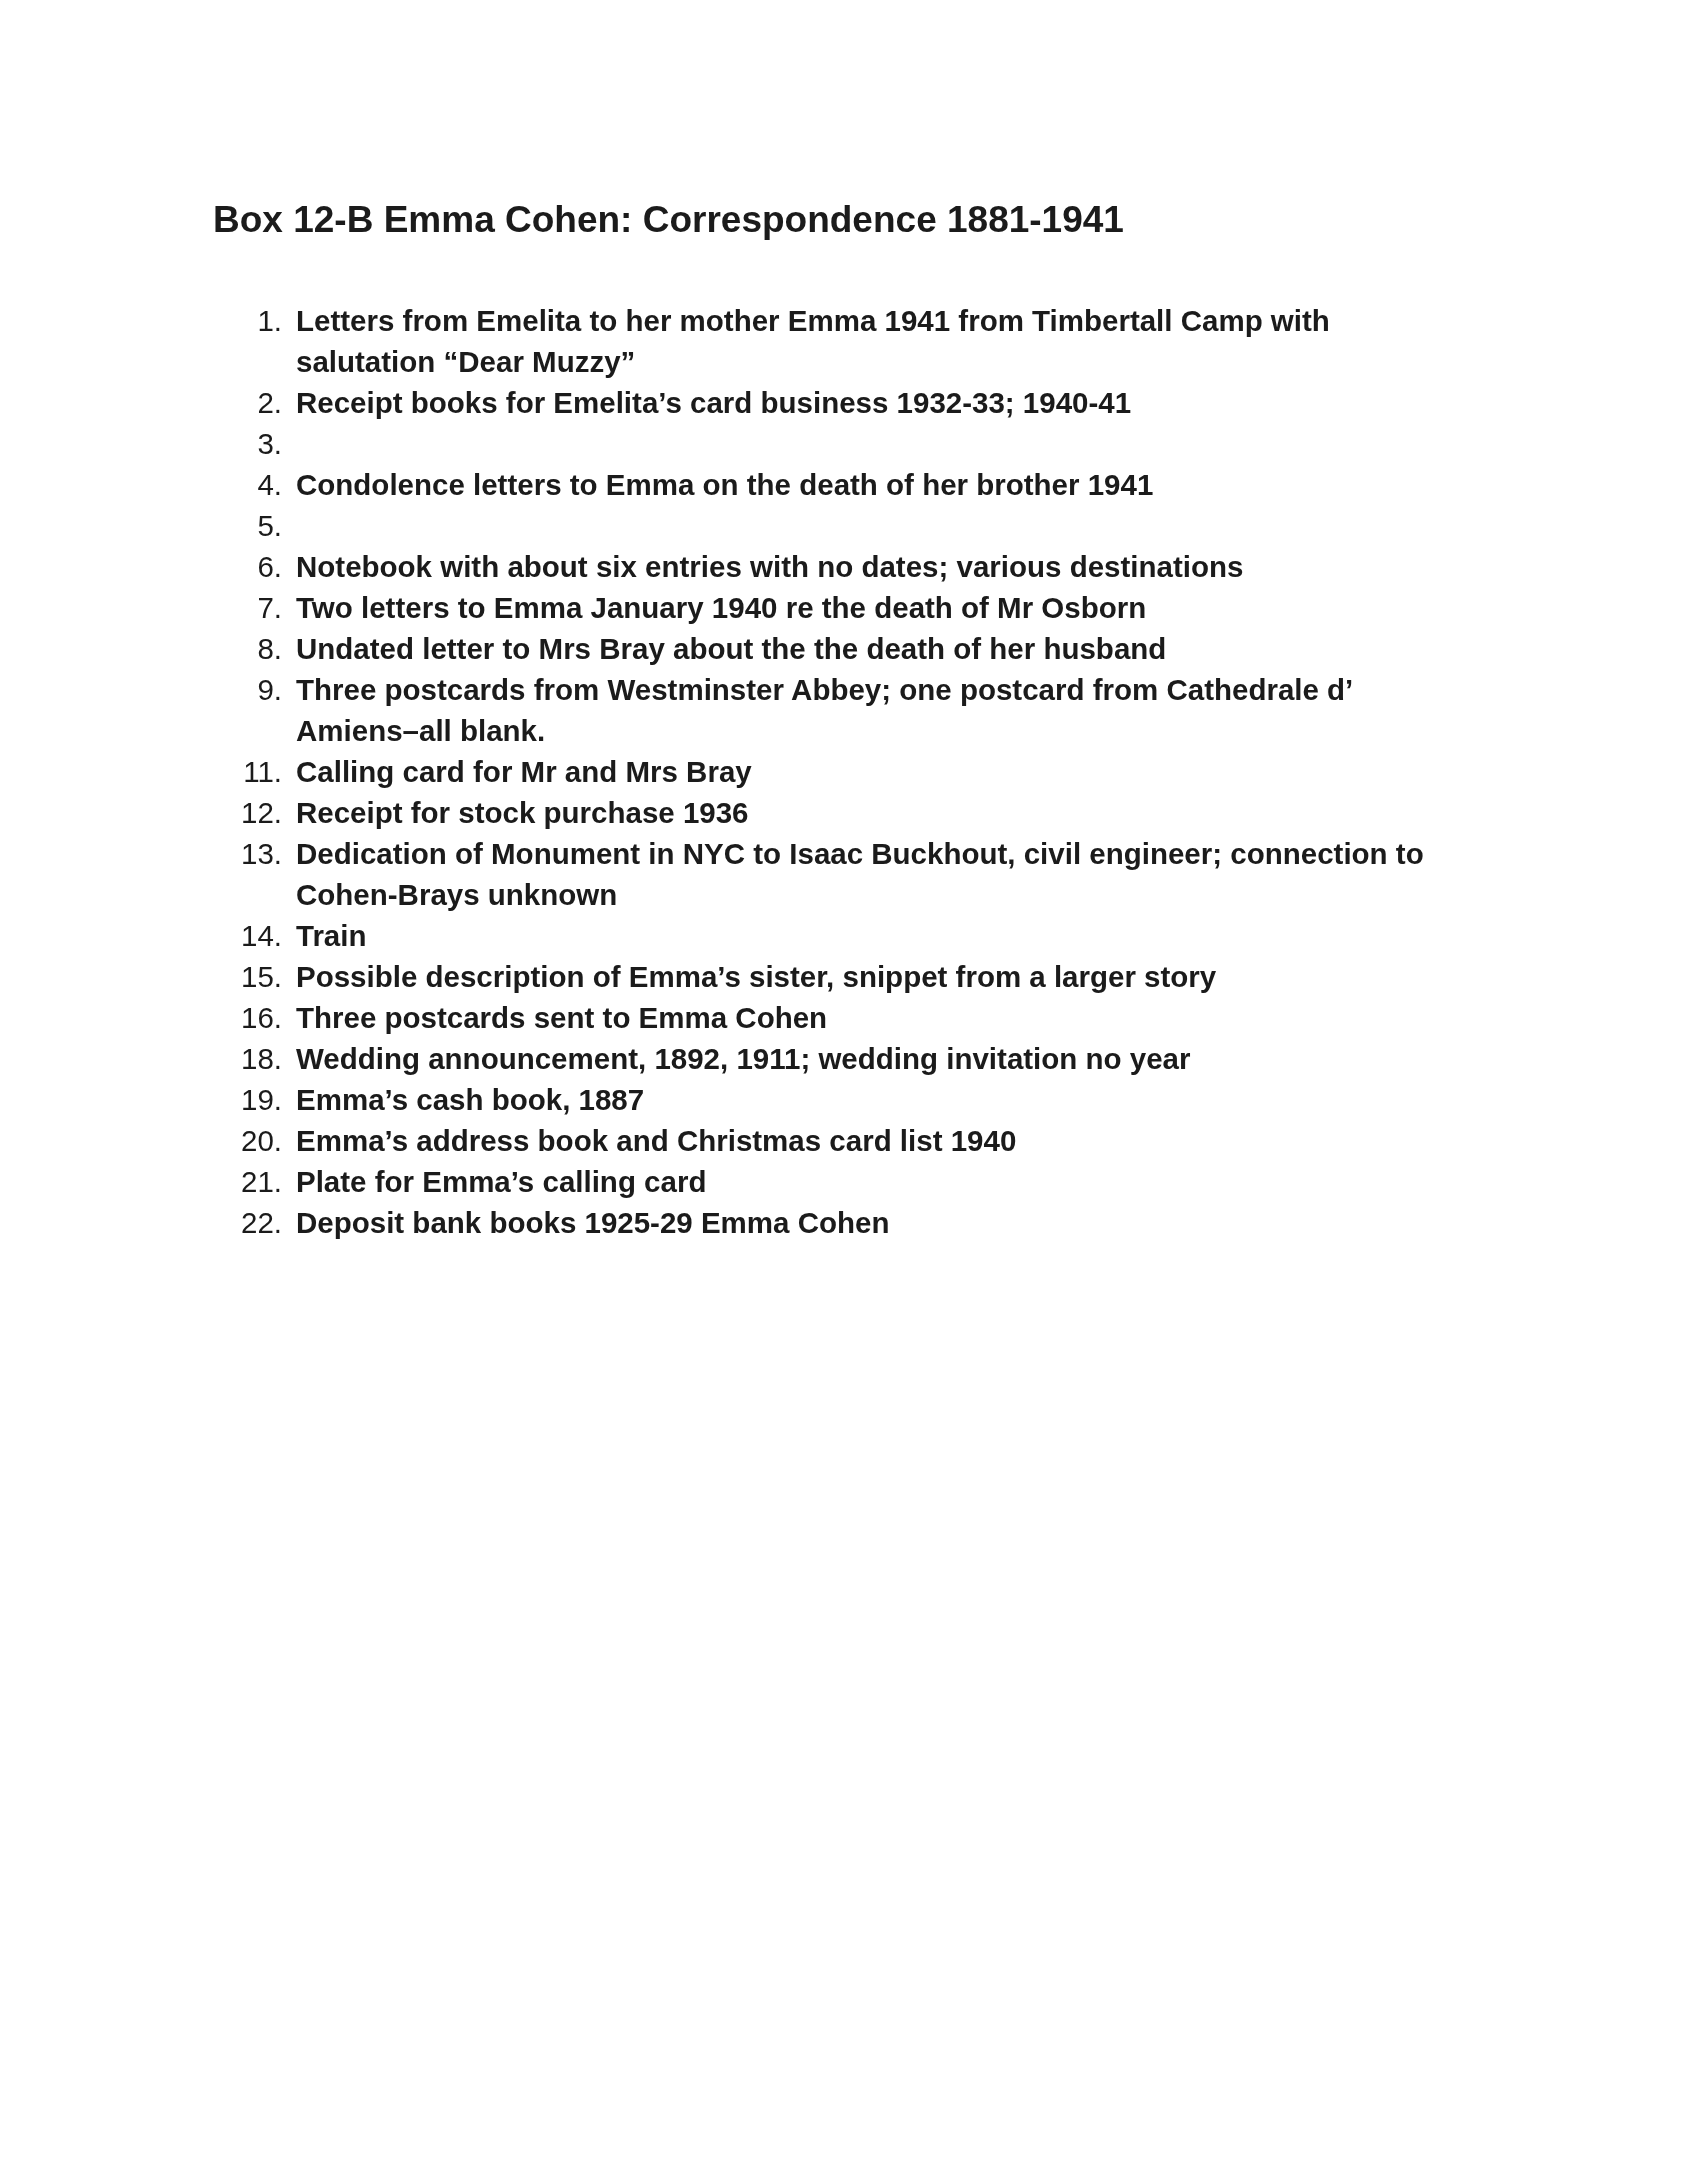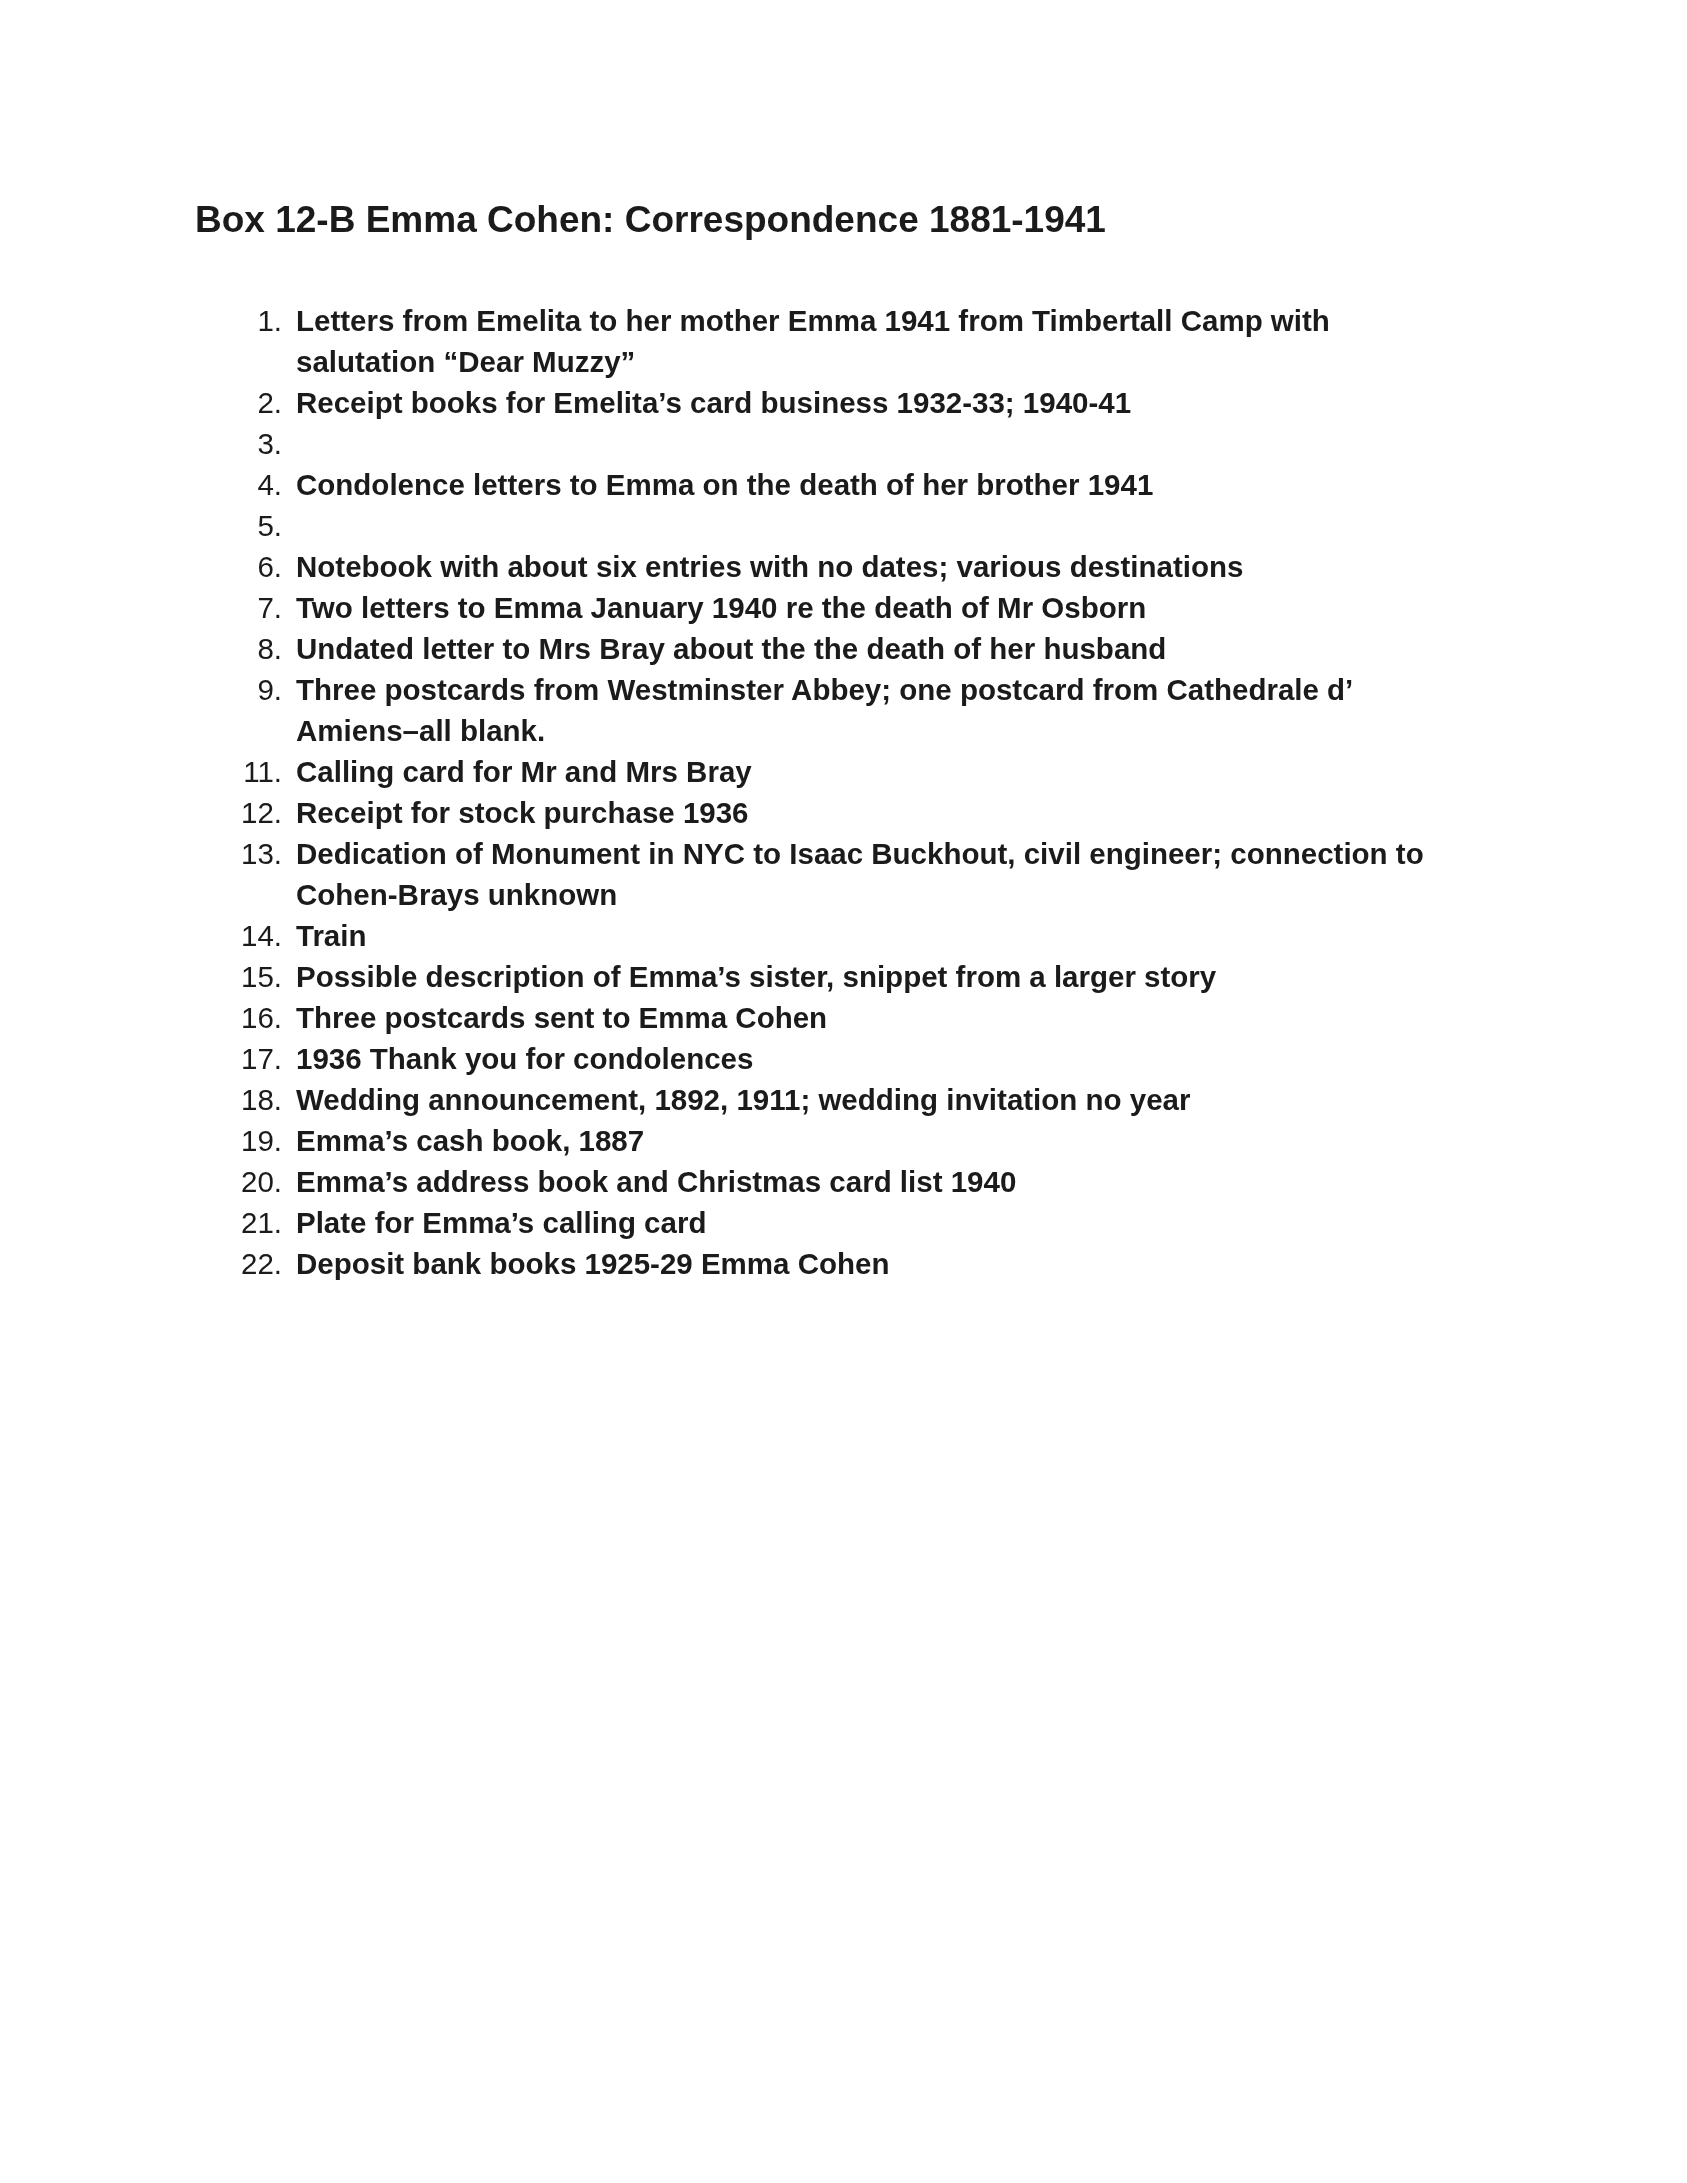--- a/index.html
+++ b/index.html
@@ -12,21 +12,21 @@
     width: 1687px;
     height: 2183px;
     background: #ffffff;
     box-sizing: border-box;
     padding: 198px 211px 0 195px;
     font-family: "Liberation Sans", sans-serif;
     color: #1b1b1b;
     overflow: hidden;
   }
   .doc-title {
-    margin: 0 0 58px 0;
+    margin: 0 0 58px 18px;
     font-size: 37px;
     line-height: 44px;
     font-weight: 700;
     color: #1b1b1b;
     letter-spacing: 0;
   }
   .item-list {
     margin: 0;
     padding: 0;
   }
@@ -107,24 +107,20 @@
       </div>
       <div class="item">
         <span class="num">15.</span>
         <span class="txt">Possible description of Emma’s sister, snippet from a larger story</span>
       </div>
       <div class="item">
         <span class="num">16.</span>
         <span class="txt">Three postcards sent to Emma Cohen</span>
       </div>
       <div class="item">
-        <span class="num">17.</span>
-        <span class="txt">1936 Thank you for condolences</span>
-      </div>
-      <div class="item">
         <span class="num">18.</span>
         <span class="txt">Wedding announcement, 1892, 1911; wedding invitation no year</span>
       </div>
       <div class="item">
         <span class="num">19.</span>
         <span class="txt">Emma’s cash book, 1887</span>
       </div>
       <div class="item">
         <span class="num">20.</span>
         <span class="txt">Emma’s address book and Christmas card list 1940</span>

